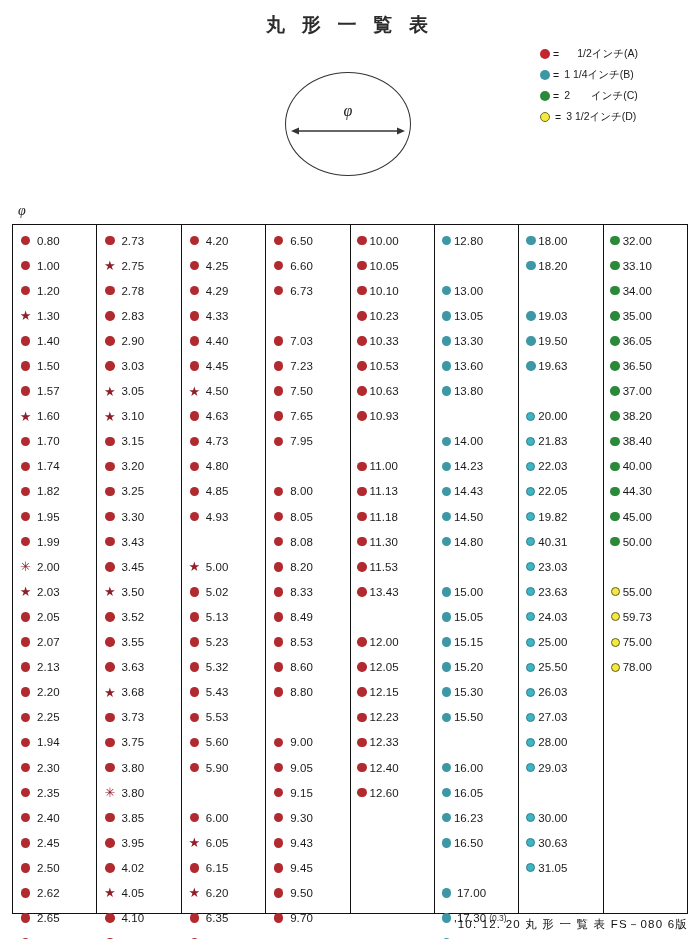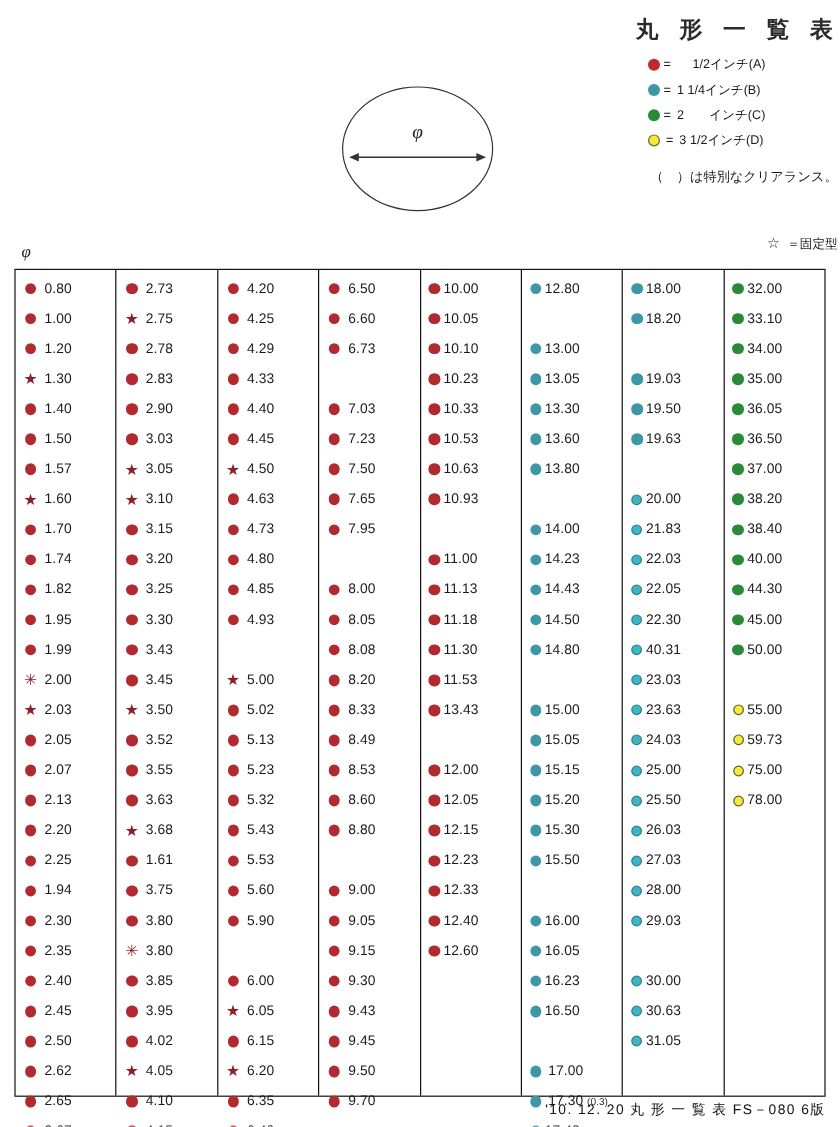--- a/index.html
+++ b/index.html
@@ -20,25 +20,26 @@
     width: 700px;
     height: 939px;
   }
 
   
   .title {
     position: absolute;
     left: 0;
     top: 12px;
     width: 700px;
-    text-align: right;
+    text-align: center;
     font-size: 19px;
     font-weight: bold;
     letter-spacing: 6px;
     color: #2b2b2b;
+    font-family: Liberation Serif, serif;
   }
 
   
   .diagram {
     position: absolute;
     left: 285px;
     top: 72px;
     width: 130px;
     height: 110px;
   }
@@ -251,24 +252,20 @@
       <span class="legend-txt" style="margin-left:3px">2　　インチ(C)</span>
     </div>
     <div class="legend-row">
       <span class="legend-dot" style="background:#f5e93f;border:1px solid #6b6b2a;box-sizing:border-box"></span>
       <span class="legend-eq" style="margin-left:2px">=</span>
       <span class="legend-txt" style="margin-left:3px">3 1/2インチ(D)</span>
     </div>
   </div>
 
   <div class="notes">
-    <div>（　）は特別なクリアランス。</div>
-  </div>
-  <div class="note-sym" id="note-fix">
-    <span class="sym-glyph">☆</span><span>＝固定型</span>
   </div>
 
   <div class="phi-head">φ</div>
 
   <div class="table" id="table">
       <div class="col">
         <div class="cell">
           <span class="mark">
             <span class="dot" style="background: rgb(176, 42, 47);"></span>
           </span>
@@ -555,21 +552,21 @@
         <div class="cell">
           <span class="mark">
             <span class="glyph" style="color: rgb(142, 31, 40);">★</span>
           </span>
           <span class="val">3.68</span>
         </div>
         <div class="cell">
           <span class="mark">
             <span class="dot" style="background: rgb(176, 42, 47);"></span>
           </span>
-          <span class="val">1.61</span>
+          <span class="val">3.73</span>
         </div>
         <div class="cell">
           <span class="mark">
             <span class="dot" style="background: rgb(176, 42, 47);"></span>
           </span>
           <span class="val">3.75</span>
         </div>
         <div class="cell">
           <span class="mark">
             <span class="dot" style="background: rgb(176, 42, 47);"></span>
@@ -1276,21 +1273,21 @@
         <div class="cell">
           <span class="mark">
             <span class="dot hollow" style="background: rgb(63, 181, 196); border: 1.2px solid rgb(44, 127, 140);"></span>
           </span>
           <span class="val">22.05</span>
         </div>
         <div class="cell">
           <span class="mark">
             <span class="dot hollow" style="background: rgb(63, 181, 196); border: 1.2px solid rgb(44, 127, 140);"></span>
           </span>
-          <span class="val">22.30</span>
+          <span class="val">19.82</span>
         </div>
         <div class="cell">
           <span class="mark">
             <span class="dot hollow" style="background: rgb(63, 181, 196); border: 1.2px solid rgb(44, 127, 140);"></span>
           </span>
           <span class="val">40.31</span>
         </div>
         <div class="cell">
           <span class="mark">
             <span class="dot hollow" style="background: rgb(63, 181, 196); border: 1.2px solid rgb(44, 127, 140);"></span>

